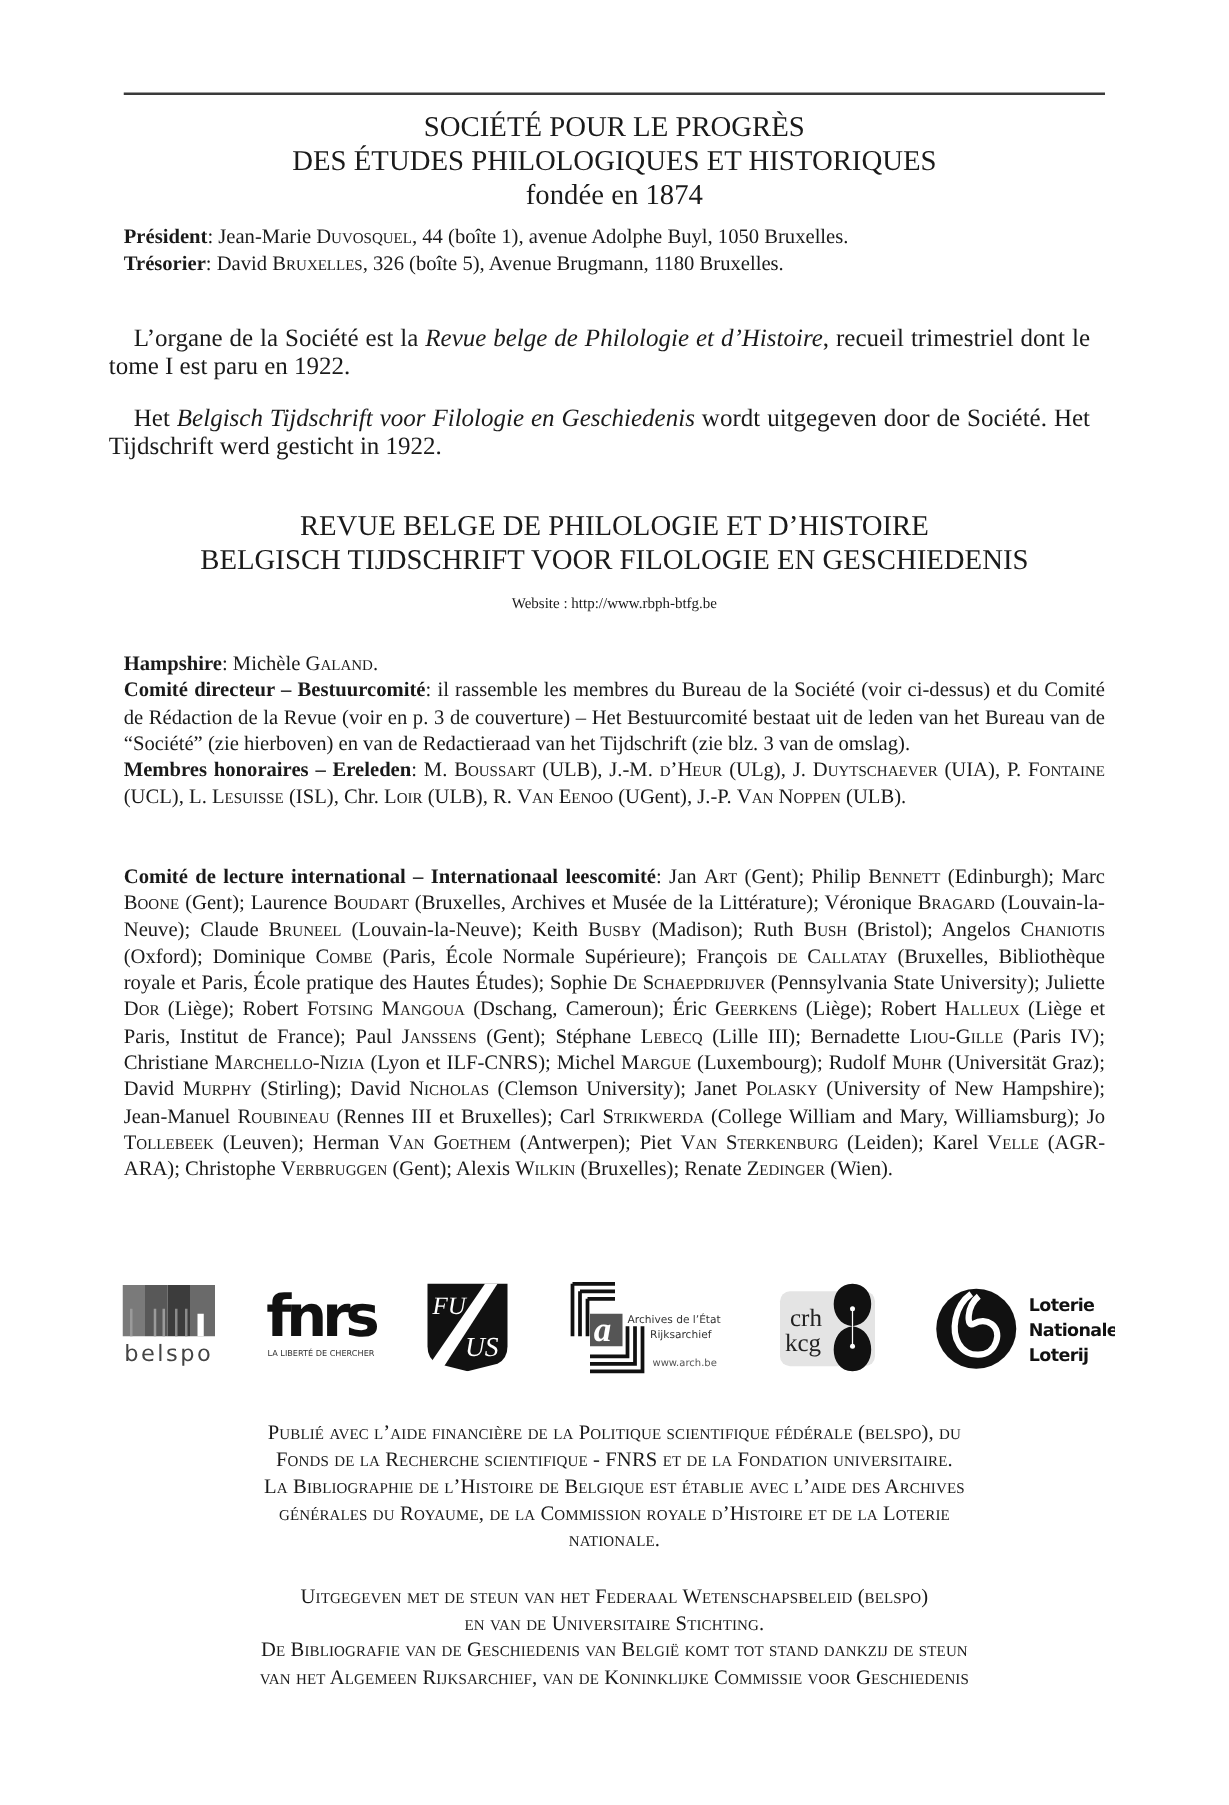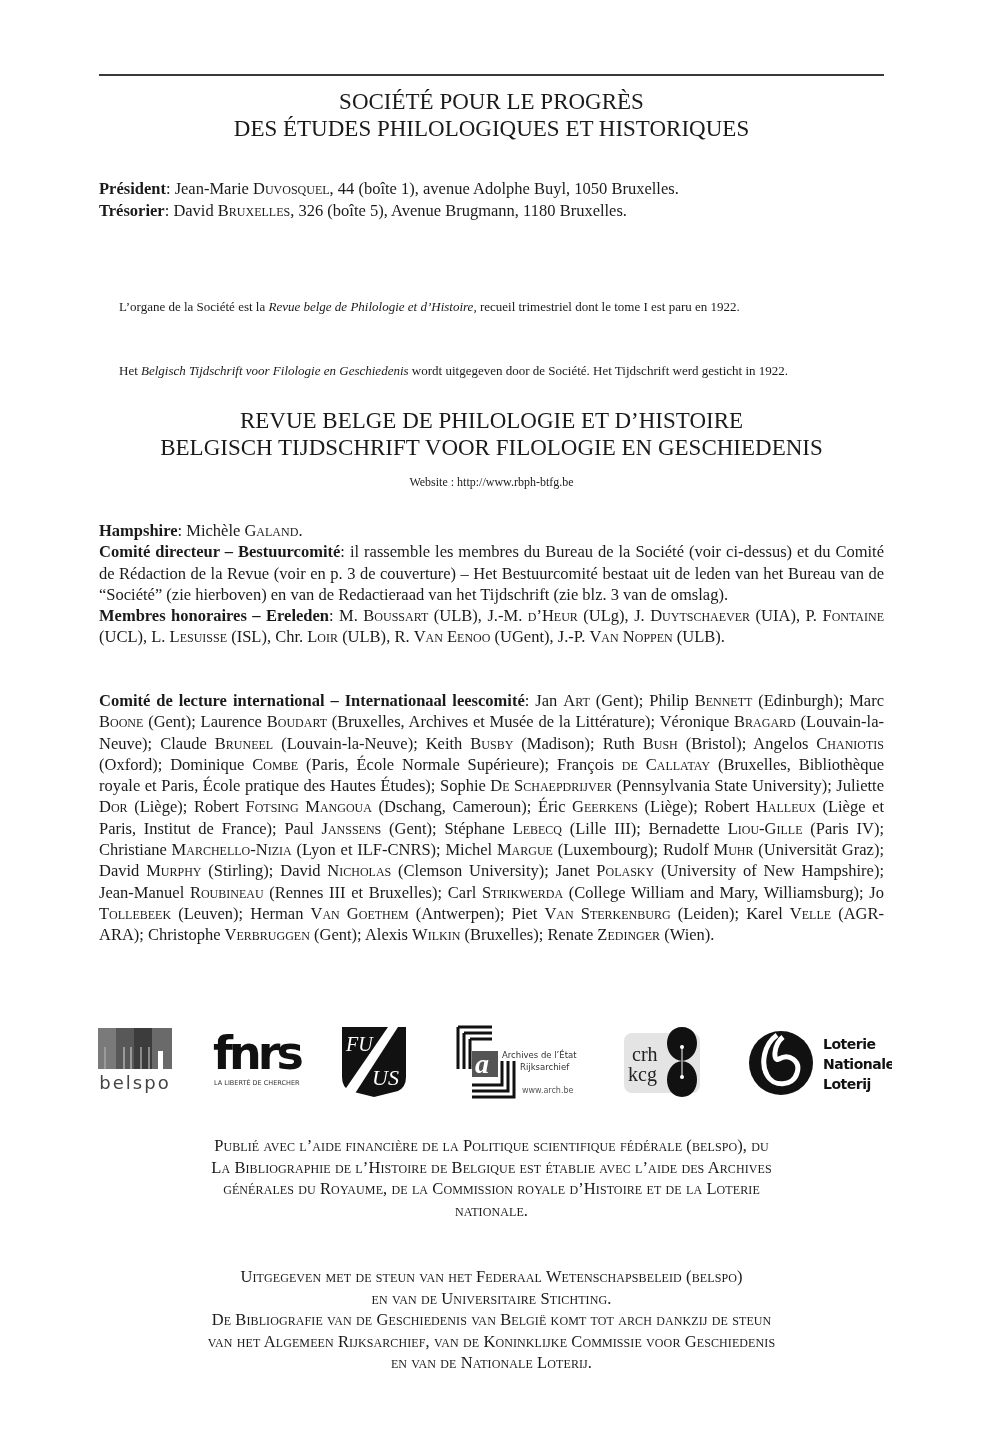--- a/index.html
+++ b/index.html
@@ -7,35 +7,36 @@
     width: 983px; height: 1444px; position: relative; overflow: hidden;
     font-family: "Liberation Serif", "DejaVu Serif", serif;
     color: #1a1a1a;
   }
   .rule { position: absolute; left: 99px; top: 74px; width: 785px; height: 2px; background: #3a3a3a; }
   .title-block { position: absolute; left: 99px; width: 785px; text-align: center; font-size: 23px; line-height: 27px; }
   .sc { font-variant: small-caps; }
   .b { font-weight: bold; }
   .i { font-style: italic; }
   .officers { position: absolute; left: 99px; top: 178px; width: 785px; font-size: 16.5px; line-height: 21.5px; }
-  .para { position: absolute; left: 99px; width: 785px; font-size: 13px; line-height: 22px; text-align: justify; text-indent: 20px; margin-top: 36px; }
+  .para { position: absolute; left: 87px; width: 785px; font-size: 20px; line-height: 22px; text-align: justify; text-indent: 20px; }
   .website { position: absolute; left: 99px; top: 475px; width: 785px; text-align: center; font-size: 12px; }
   .block { position: absolute; left: 99px; width: 785px; font-size: 16.5px; line-height: 21.3px; text-align: justify; }
   .logos { position: absolute; left: 95px; top: 1025px; width: 795px; height: 80px; }
   .logo { position: absolute; top: 0; }
   .footer { position: absolute; left: 99px; width: 785px; text-align: center; font-weight: normal; font-variant: small-caps; font-size: 16.5px; line-height: 21.5px; letter-spacing: 0.1px; }
 </style>
 </head>
 <body>
 
 <div class="rule"></div>
 
 <div class="title-block" style="top:88px;">
   <div>SOCIÉTÉ POUR LE PROGRÈS</div>
   <div>DES ÉTUDES PHILOLOGIQUES ET HISTORIQUES</div>
+  <div>fondée en 1874</div>
 </div>
 
 <div class="officers">
   <div><span class="b">Président</span>: <span>Jean-Marie </span><span class="sc">Duvosquel</span><span>, 44 (boîte 1), avenue Adolphe Buyl, 1050 Bruxelles.</span></div>
   <div><span class="b">Trésorier</span>: <span>David </span><span class="sc">Bruxelles</span><span>, 326 (boîte 5), Avenue Brugmann, 1180 Bruxelles.</span></div>
 </div>
 
 <div class="para" style="top:260px;"><span>L’organe de la Société est la </span><span class="i">Revue belge de Philologie et d’Histoire</span><span>, recueil trimestriel dont le tome I est paru en 1922.</span></div>
 
 <div class="para" style="top:324px;"><span>Het </span><span class="i">Belgisch Tijdschrift voor Filologie en Geschiedenis</span><span> wordt uitgegeven door de Société. Het Tijdschrift werd gesticht in 1922.</span></div>
@@ -123,24 +124,24 @@
       <path d="M30 10 C16 20 14 40 20 50 C26 62 46 62 50 48 C54 36 42 28 32 34 C26 38 26 20 36 12" stroke="#fff" stroke-width="5" fill="none"></path>
       <text x="76" y="24" font-family="DejaVu Sans, sans-serif" font-weight="bold" font-size="14" letter-spacing="-0.5" fill="#111">Loterie</text>
       <text x="76" y="44" font-family="DejaVu Sans, sans-serif" font-weight="bold" font-size="14" letter-spacing="-0.5" fill="#111">Nationale</text>
       <text x="76" y="64" font-family="DejaVu Sans, sans-serif" font-weight="bold" font-size="14" letter-spacing="-0.5" fill="#111">Loterij</text>
     </svg>
   </div>
 </div>
 
 <div class="footer" style="top:1135px;">
   <div>Publié avec l’aide financière de la Politique scientifique fédérale (belspo), du</div>
+  <div>Fonds de la Recherche scientifique - FNRS et de la Fondation universitaire.</div>
   <div>La Bibliographie de l’Histoire de Belgique est établie avec l’aide des Archives</div>
   <div>générales du Royaume, de la Commission royale d’Histoire et de la Loterie</div>
   <div>nationale.</div>
 </div>
 
 <div class="footer" style="top:1266px;">
   <div>Uitgegeven met de steun van het Federaal Wetenschapsbeleid (belspo)</div>
   <div>en van de Universitaire Stichting.</div>
-  <div>De Bibliografie van de Geschiedenis van België komt tot arch dankzij de steun</div>
+  <div>De Bibliografie van de Geschiedenis van België komt tot stand dankzij de steun</div>
   <div>van het Algemeen Rijksarchief, van de Koninklijke Commissie voor Geschiedenis</div>
-  <div>en van de Nationale Loterij.</div>
 </div>
 
 </body></html>

